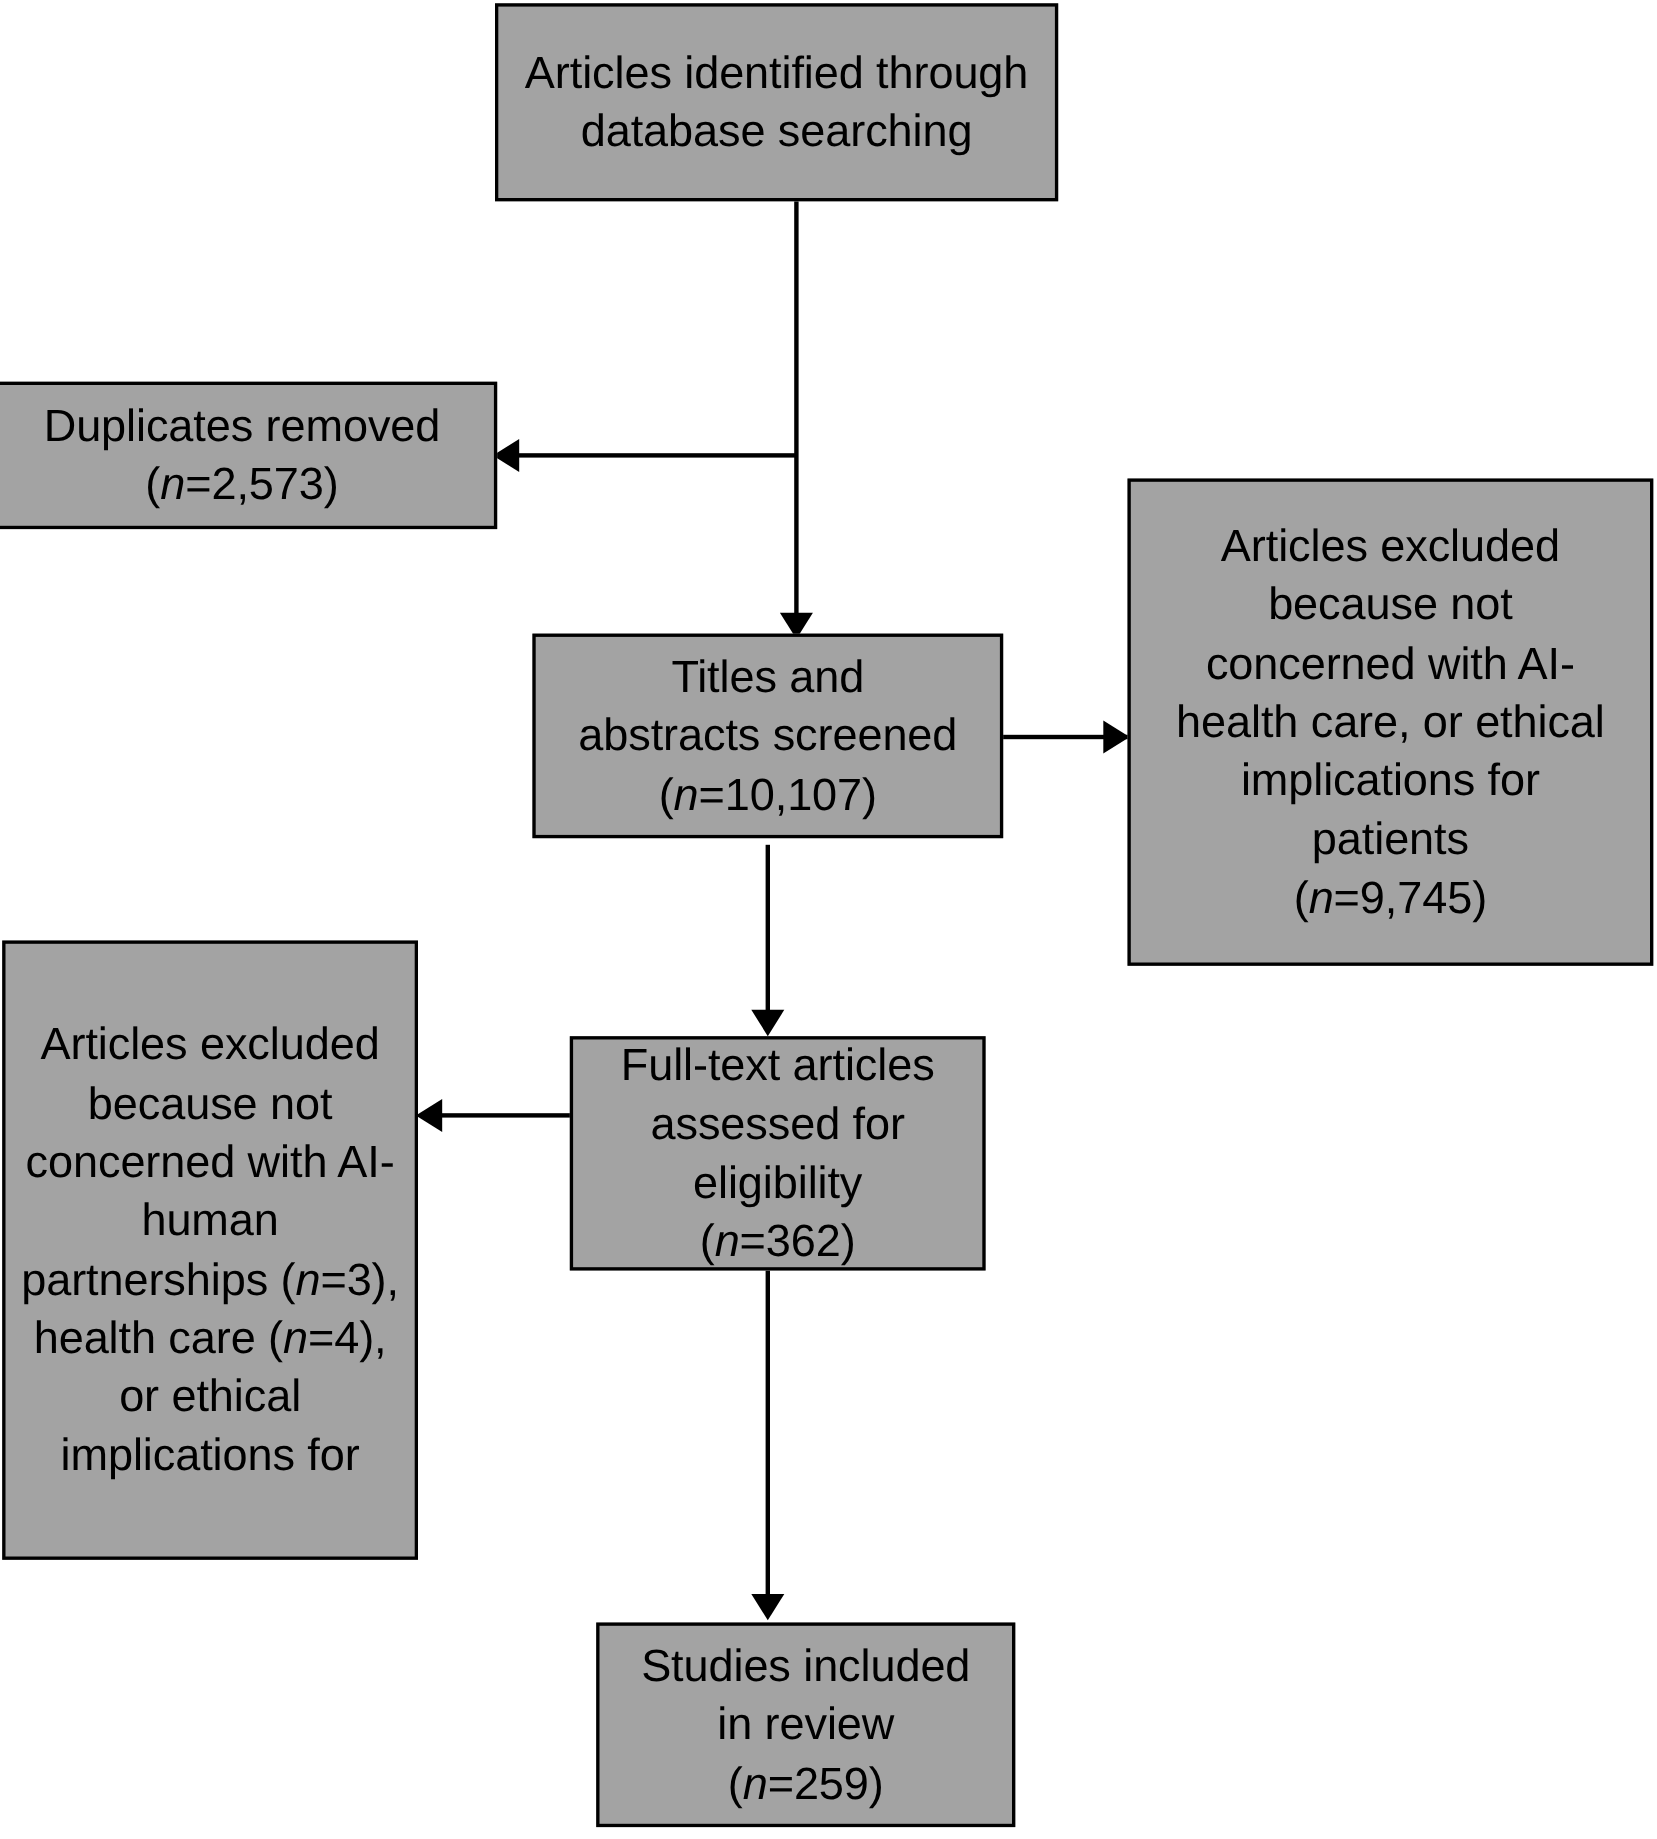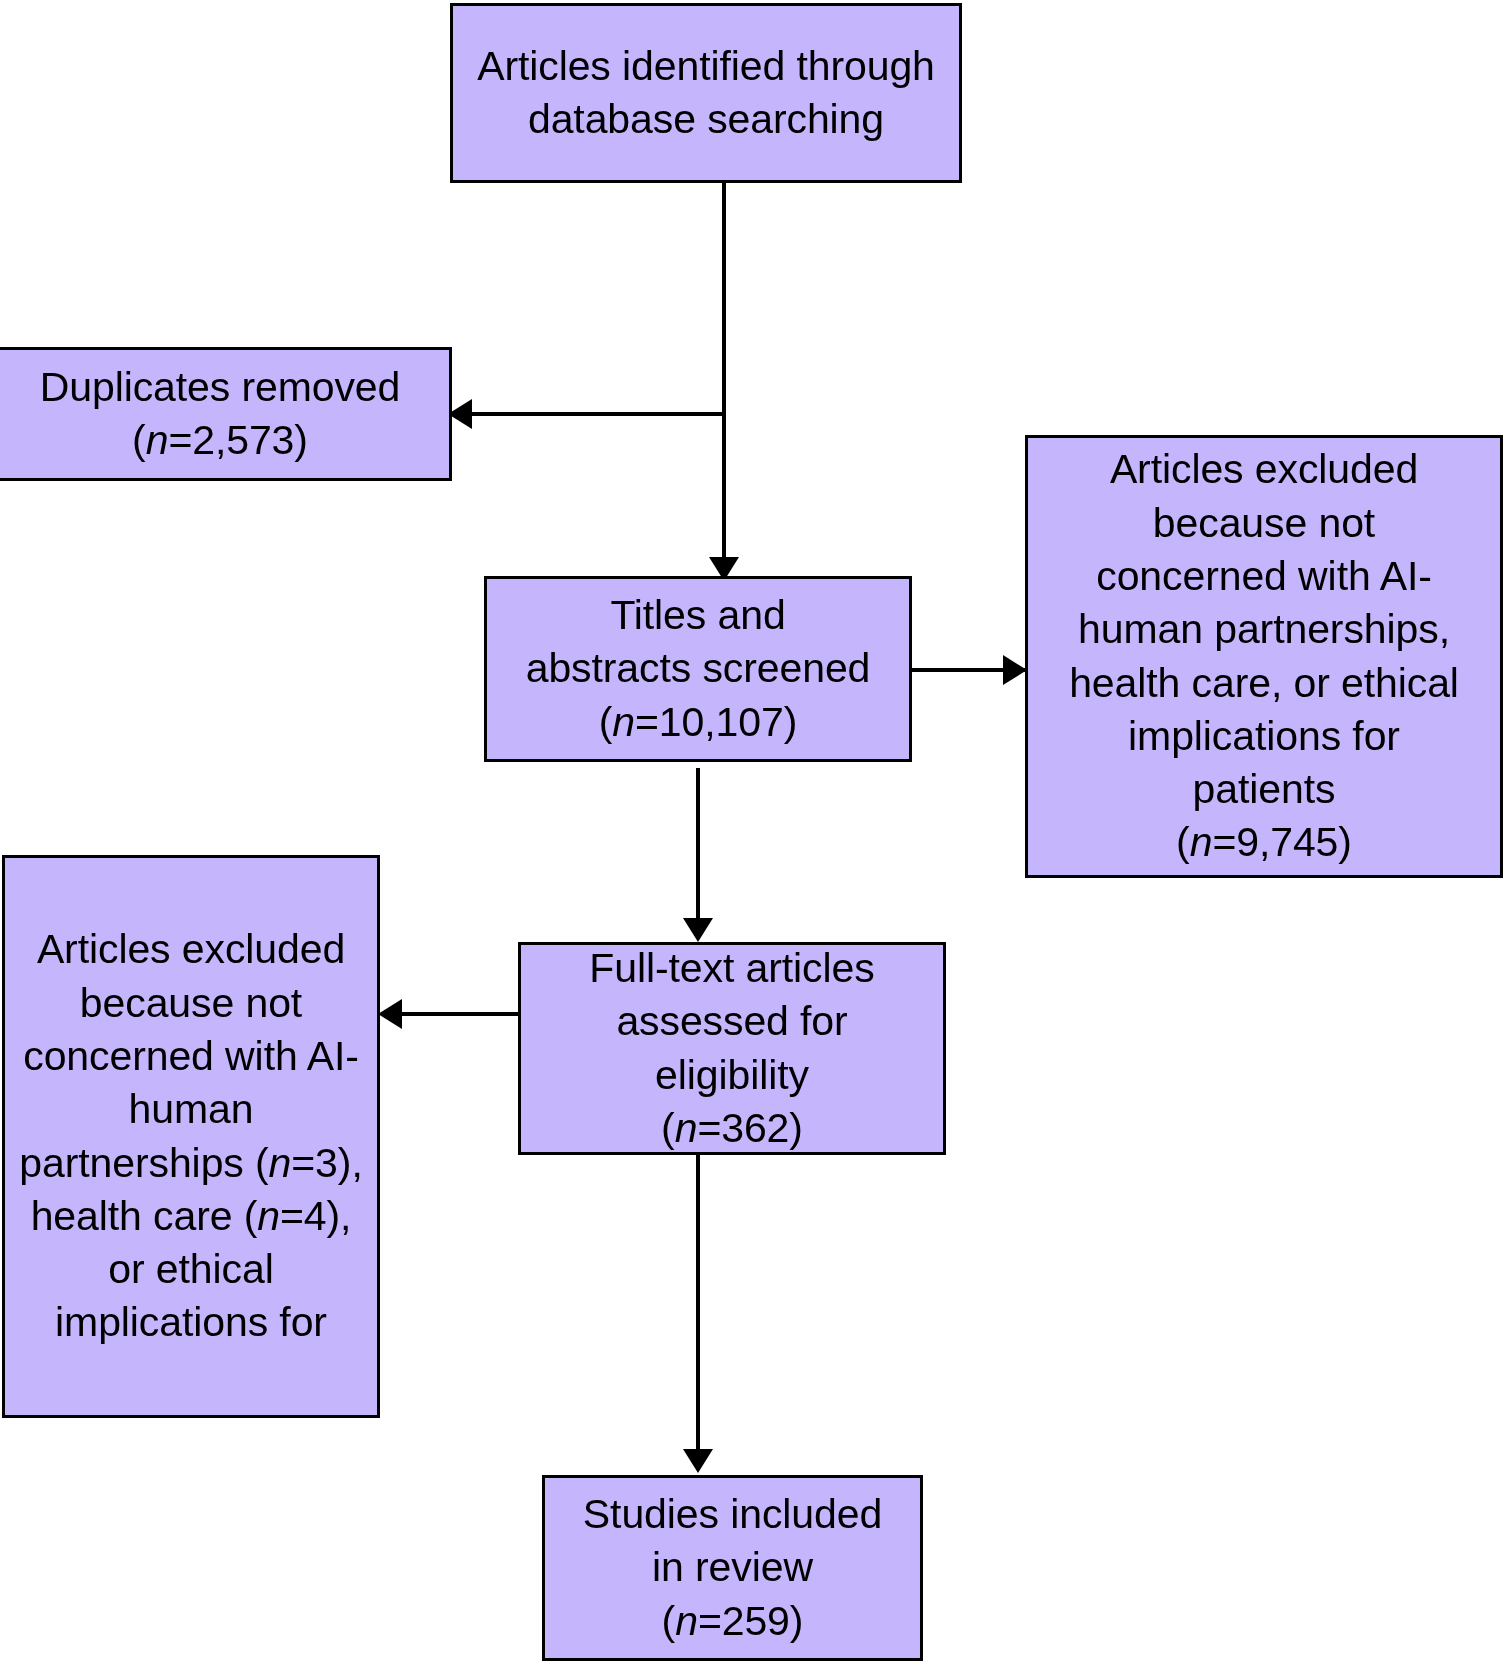--- a/index.html
+++ b/index.html
@@ -15,21 +15,21 @@
     position: relative;
     width: 1506px;
     height: 1672px;
     background: #ffffff;
     overflow: hidden;
   }
   .node {
     position: absolute;
     box-sizing: border-box;
     border: 3px solid #000000;
-    background: #c4b5fd;
+    background: #a3a3a3;
     display: flex;
     flex-direction: column;
     align-items: center;
     justify-content: center;
     text-align: center;
     font-size: 41px;
     line-height: 1.30;
     letter-spacing: -0.1px;
     padding: 2px 8px;
   }
@@ -74,21 +74,21 @@
     border-top: 15px solid transparent;
     border-bottom: 15px solid transparent;
     border-left: 24px solid #000000;
   }
 
   
   #node-identified   { left: 450px;  top: 3px;    width: 512px; height: 180px; }
   #node-duplicates   { left: -12px;  top: 347px;  width: 464px; height: 134px; }
   #node-screened     { left: 484px;  top: 576px;  width: 428px; height: 186px; }
   #node-excluded-ta  { left: 1025px; top: 435px;  width: 478px; height: 443px; }
-  #node-fulltext     { left: 518px;  top: 942px;  width: 428px; height: 213px; }
+  #node-fulltext     { left: 518px;  top: 942px;  width: 378px; height: 213px; }
   #node-excluded-ft  { left: 2px;    top: 855px;  width: 378px; height: 563px; }
   #node-included     { left: 542px;  top: 1475px; width: 381px; height: 186px; }
 </style>
 </head>
 <body>
 
 <div id="canvas">
 
   <div class="vline" style="left:722px; top:183px; height:376px;"></div>
   <div class="arrow-down" style="left:709px; top:557px;"></div>
@@ -121,21 +121,20 @@
   <div class="node" id="node-screened">
     <span class="line">Titles and</span>
     <span class="line">abstracts screened</span>
     <span class="line"><span>(</span><em>n</em><span>=10,107)</span></span>
   </div>
 
   <div class="node" id="node-excluded-ta">
     <span class="line">Articles excluded</span>
     <span class="line">because not</span>
     <span class="line">concerned with AI-</span>
-    <span class="line">human partnerships,</span>
     <span class="line">health care, or ethical</span>
     <span class="line">implications for</span>
     <span class="line">patients</span>
     <span class="line"><span>(</span><em>n</em><span>=9,745)</span></span>
   </div>
 
   <div class="node" id="node-fulltext">
     <span class="line">Full-text articles</span>
     <span class="line">assessed for</span>
     <span class="line">eligibility</span>

